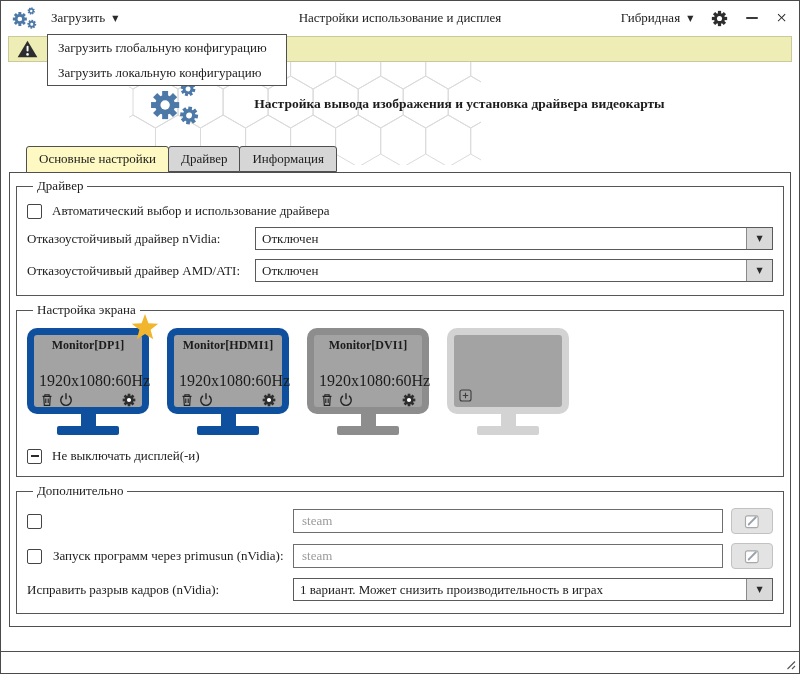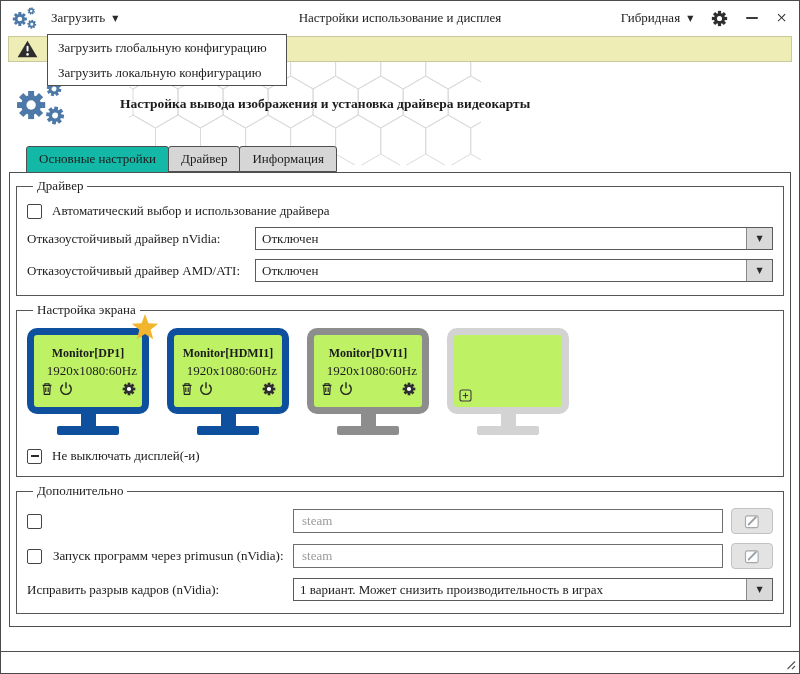--- a/index.html
+++ b/index.html
@@ -34,30 +34,30 @@
   
   .warnbar { position:relative; z-index:2; height:26px; margin:1px 7px 0; background:var(--warning-bg,#eeedb5); border:1px solid #c9c99b; display:flex; align-items:center; gap:9px; padding:0 8px; }
   .warn-svg { width:21px; height:18px; display:block; }
   .warn-text { font-weight:700; }
 
   
   .menu-popup { position:absolute; left:46px; top:33px; width:240px; background:#fff; border:1px solid #4f4f4f; z-index:10; }
   .menu-item { height:25px; display:flex; align-items:center; padding:0 10px; white-space:nowrap; }
 
   
-  .banner { position:relative; z-index:1; height:84px; display:flex; align-items:center; }
+  .banner { position:relative; z-index:1; height:84px; display:flex; align-items:center;justify-content:center; }
   .logo-big { margin-left:12px; }
   .logo-big svg { width:55px; height:50px; display:block; }
   .logo-fill { fill:var(--logo-blue,#4d79a8); }
   .banner-title { margin-left:52px; font-weight:700; font-size:13.5px; }
 
   
   .tabs { position:relative; z-index:2; display:flex; align-items:flex-end; margin-left:25px; height:26px; }
   .tab { padding:4px 12px 4px; border:1px solid #4f4f4f; background:var(--tab-inactive,#d6d6d6); border-radius:3px 3px 0 0; margin-right:-1px; white-space:nowrap; }
-  .tab.active { background:#14b8a6; position:relative; margin-bottom:-1px; padding-bottom:5px; z-index:3; }
+  .tab.active { background:#fef9c3; position:relative; margin-bottom:-1px; padding-bottom:5px; z-index:3; }
 
   
   .panel { position:relative; z-index:1; margin:0 8px; border:1px solid #4f4f4f; background:#fff; padding:3px 6px 6px; }
   fieldset { border:1px solid #565656; margin:2px 0 6px; padding:1px 10px 9px; }
   legend { padding:0 4px; margin-left:6px; }
 
   .check-row { display:flex; align-items:center; gap:10px; margin:8px 0 3px; cursor:default; }
   .cb { width:15px; height:15px; border:1.4px solid #454545; border-radius:2px; background:#fff; position:relative; flex:none; }
   .cb.indet::after { content:""; position:absolute; left:2.5px; right:2.5px; top:5.5px; height:2px; background:#2b2b2b; }
   .cb.checked::after { content:"✓"; font-family:"DejaVu Sans",sans-serif; position:absolute; left:1px; top:-5px; font-size:16px; font-weight:700; color:#222; }
@@ -68,23 +68,23 @@
   .combo-val { flex:1; display:flex; align-items:center; padding:0 6px; white-space:nowrap; overflow:hidden; }
   .combo-btn { width:26px; background:#d9d9d9; border-left:1px solid #8a8a8a; display:flex; align-items:center; justify-content:center; }
   .combo-btn .caret { padding-top:0; }
 
   
   .monitors { display:flex; gap:18px; margin:9px 0 0; align-items:flex-start; }
   .monitor { position:relative; width:122px; }
   .monitor.blue  { --mc: var(--accent-blue,#0e509e); }
   .monitor.gray  { --mc: var(--monitor-gray,#8d8d8d); }
   .monitor.ghost { --mc: var(--monitor-ghost,#d3d3d3); }
-  .mscreen { height:86px; border:7px solid var(--mc); border-radius:10px; background:#bef264; padding:11px 5px 0; position:relative; }
+  .mscreen { height:86px; border:7px solid var(--mc); border-radius:10px; background:#a3a3a3; padding:3px 5px 0; position:relative; }
   .mname { font-weight:700; font-size:12px; text-align:center; white-space:nowrap; }
-  .mres { font-size:13px; text-align:right; margin-top:2px; white-space:nowrap; }
+  .mres { font-size:16px; text-align:center; margin-top:19px; white-space:nowrap; }
   .mops { display:flex; align-items:center; gap:5px; margin-top:3px; padding:0 1px; }
   .mops .sp { flex:1; }
   .micon svg { width:14px; height:14px; display:block; }
   .neck { width:15px; height:12px; background:var(--mc); margin:0 auto; }
   .base { width:62px; height:9px; background:var(--mc); border-radius:2px; margin:0 auto; }
   .star { position:absolute; top:-15px; right:-11px; width:30px; height:30px; z-index:2; }
   .star polygon { fill:var(--star-gold,#f1b52e); }
   .plusbox { position:absolute; left:5px; bottom:5px; }
   .plusbox svg { width:13px; height:13px; display:block; }
   .keep-row { margin-top:13px; }

